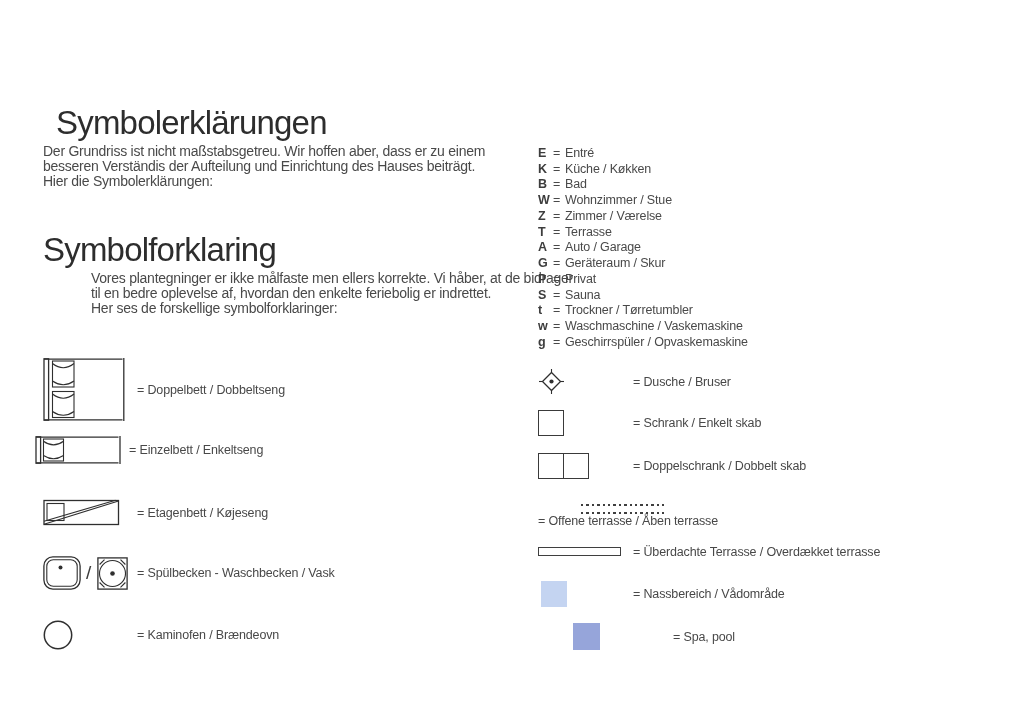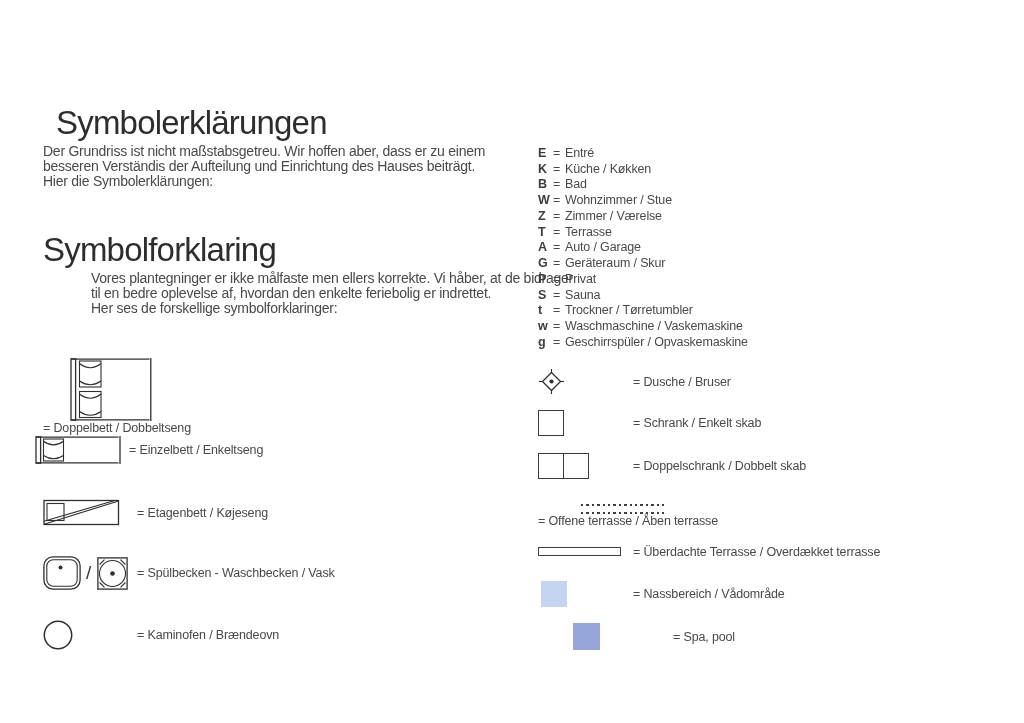--- a/index.html
+++ b/index.html
@@ -117,21 +117,21 @@
         <span class="leq">=</span>
         <span class="ltxt">Waschmaschine / Vaskemaskine</span>
       </div>
     <div class="lrow">
         <span class="lkey">g</span>
         <span class="leq">=</span>
         <span class="ltxt">Geschirrspüler / Opvaskemaskine</span>
       </div>
   </div>
 
-  <div class="symrow" style="left:43px;top:358px;height:63px;flex-direction:column;">
+  <div class="symrow" style="left:43px;top:358px;height:63px;">
     <span class="iconbox iw-left">
       <svg width="83" height="63" viewBox="0 0 83 63">
         <line class="st" x1="1" y1="1.2" x2="79.5" y2="1.2"></line>
         <line class="st" x1="1" y1="61.8" x2="79.5" y2="61.8"></line>
         <rect class="st" x="1" y="0.8" width="4.6" height="61.4"></rect>
         <line class="st" x1="80.8" y1="0" x2="80.8" y2="63"></line>
         <rect class="thin" x="9.5" y="3" width="21.5" height="26"></rect>
         <path class="thin" d="M9.5,5.5 Q20.3,14 31,5.5"></path>
         <path class="thin" d="M9.5,23 Q20.3,30.5 31,23"></path>
         <rect class="thin" x="9.5" y="33.5" width="21.5" height="26"></rect>

